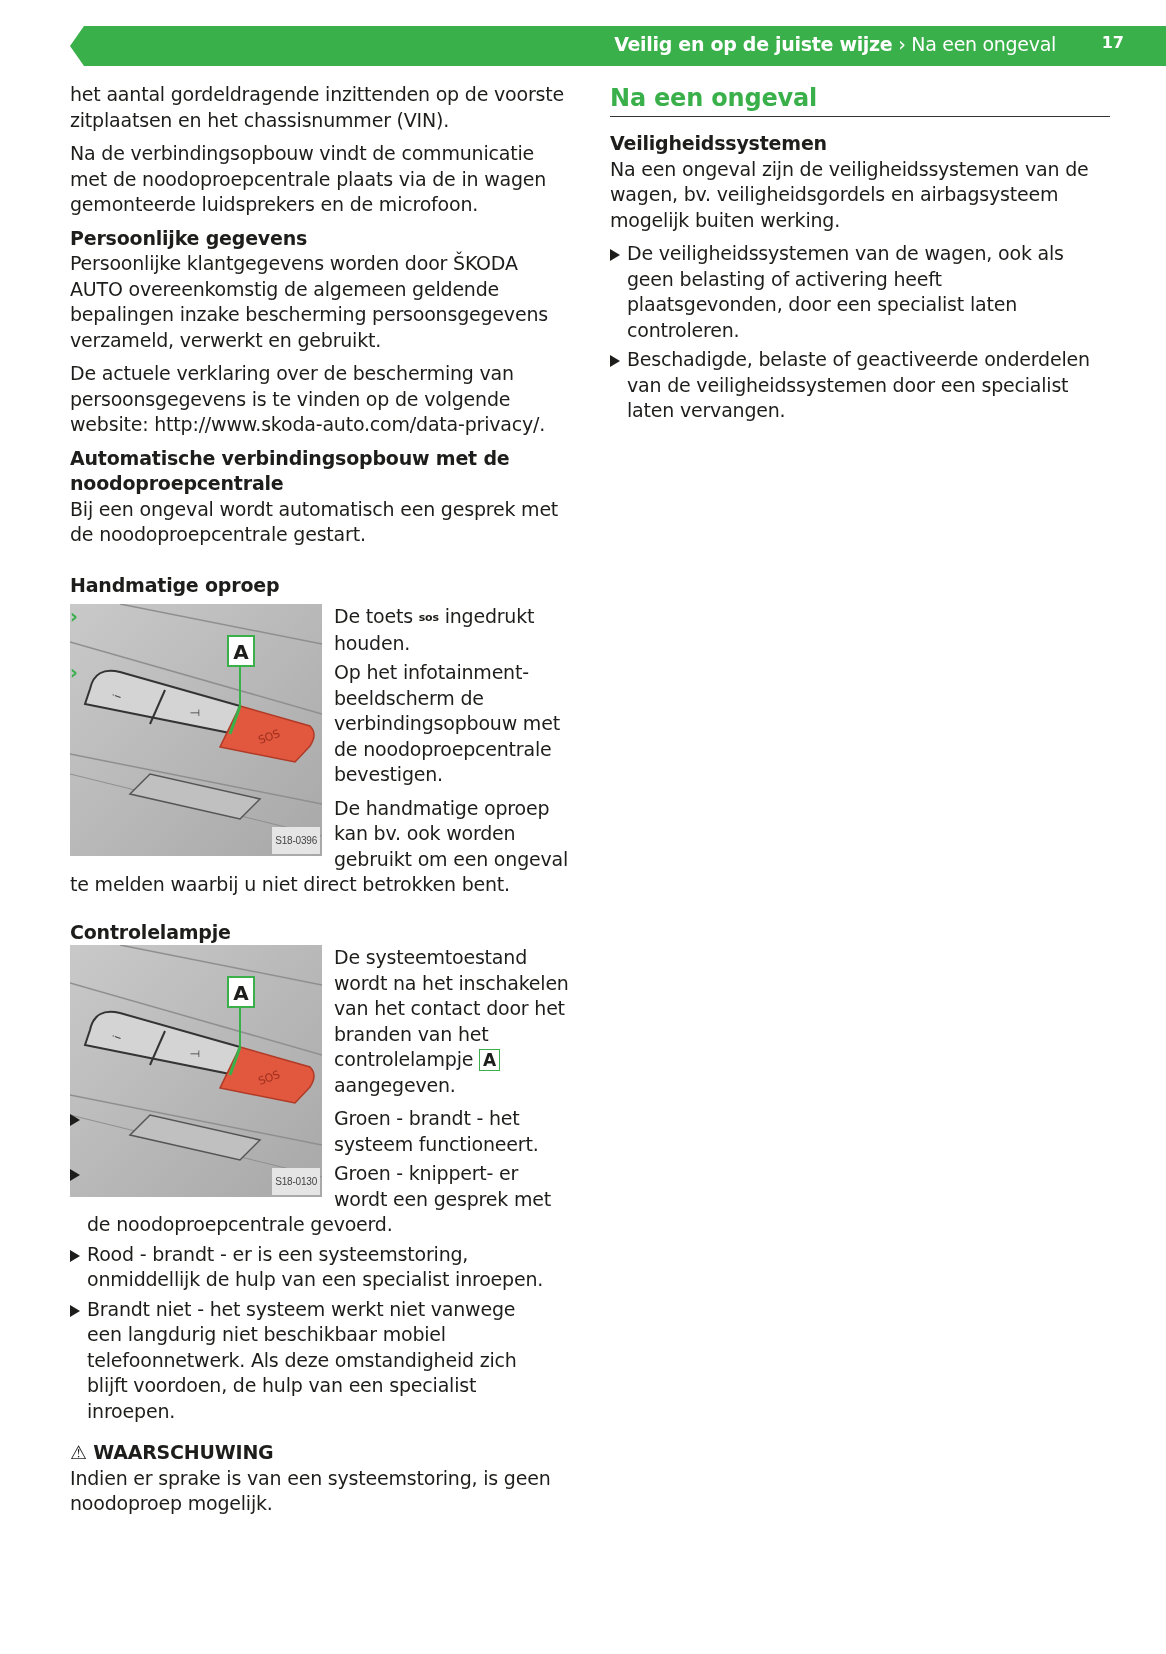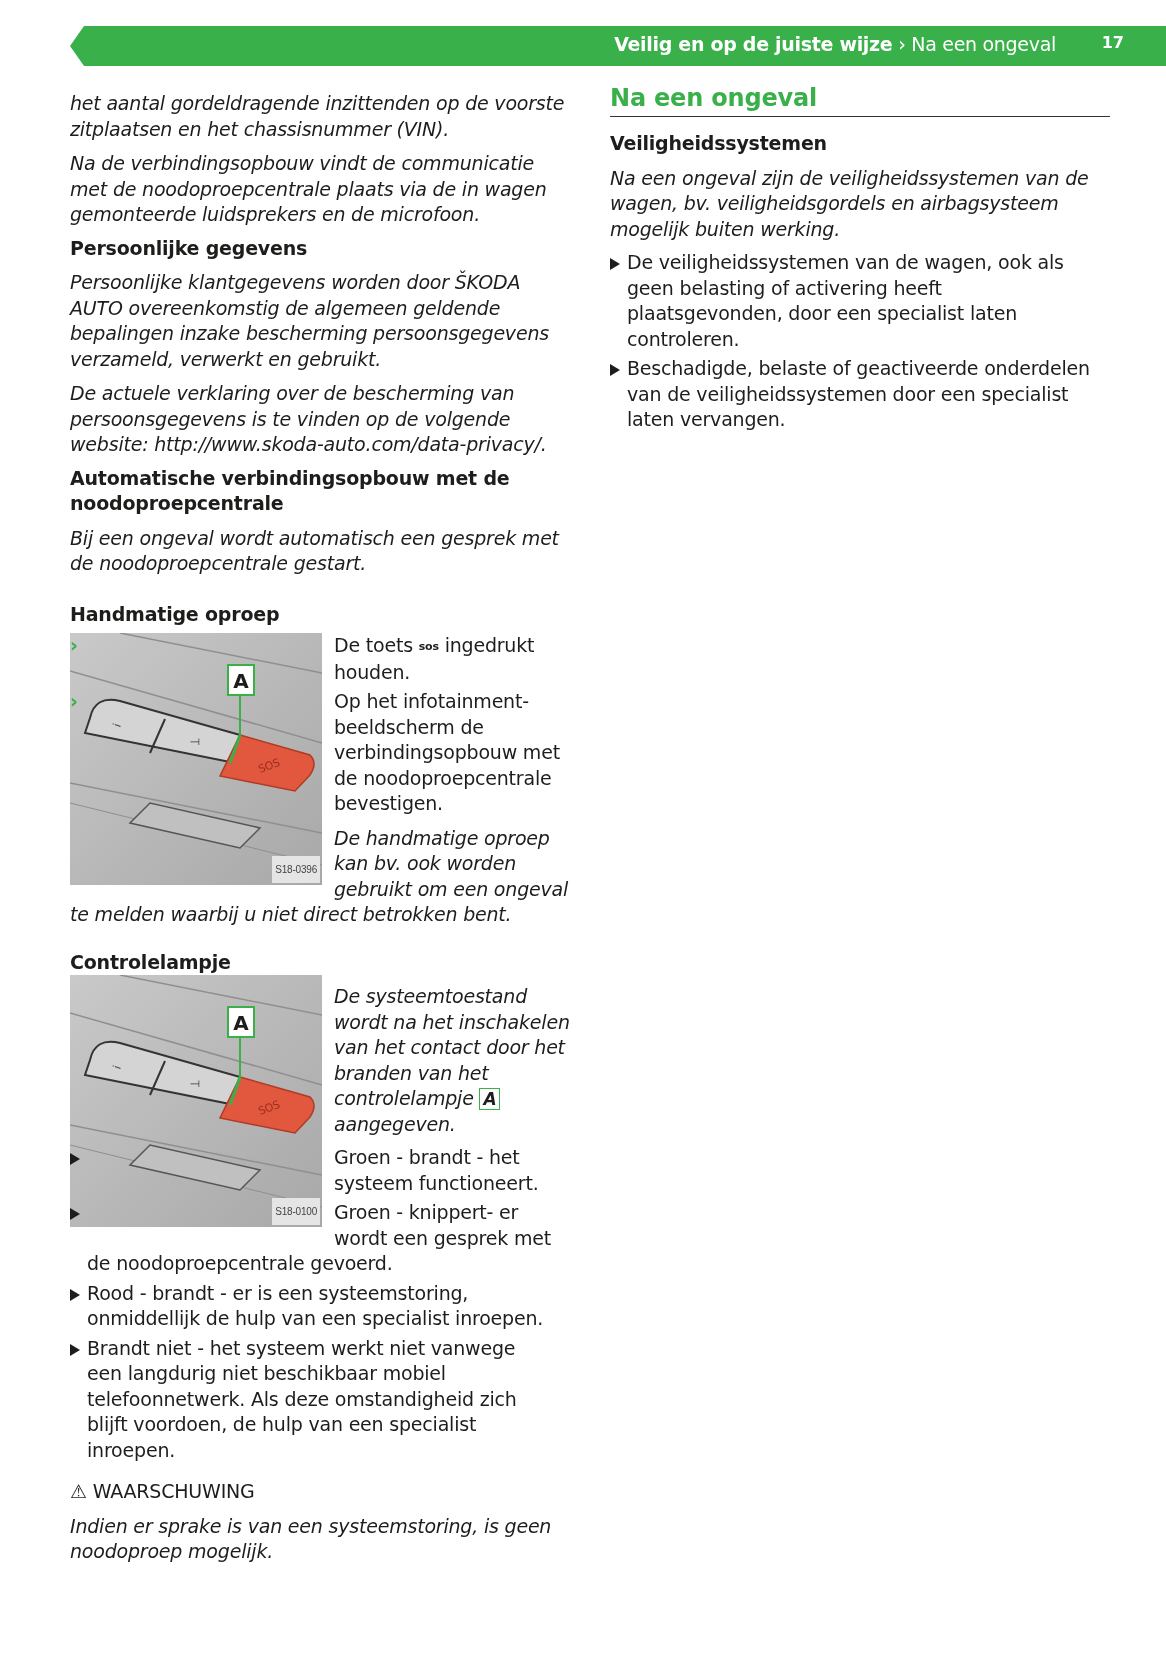--- a/index.html
+++ b/index.html
@@ -7,40 +7,40 @@
          font-family: "DejaVu Sans", sans-serif; color: #1d1d1b; }
   .banner { position: absolute; left: 70px; top: 26px; width: 1096px; height: 24px; }
   .banner svg { position: absolute; left: 0; top: 0; }
   .banner-text { position: absolute; right: 60px; top: 7px; color: #fff; font-size: 19px;
                  white-space: nowrap; letter-spacing: -0.3px; }
   .banner-text b { font-weight: bold; }
   .banner-page { position: absolute; right: 42px; top: 7px; color:#fff; font-weight: bold; font-size: 16px; }
   .col { position: absolute; font-size: 19px; line-height: 25.5px; letter-spacing: -0.2px; }
   .col-left { left: 70px; top: 82px; width: 500px; }
   .col-right { left: 610px; top: 82px; width: 500px; }
-  p { margin: 9px 0 8px 0; font-style: italic; }
+  p { margin: 0 0 8px 0; }
   .h { font-weight: bold; margin: 0; }
   .sec-title { color: #3ab04a; font-weight: bold; font-size: 24px; line-height: 32px;
                border-bottom: 1.5px solid #333; padding-bottom: 2px; margin-bottom: 14px; }
   .tri-list { list-style: none; margin: 0 16px 8px 0; padding: 0; }
   .tri-list li { position: relative; padding-left: 17px; margin-bottom: 4px; }
   .tri-list li .tri { position: absolute; left: 0; top: 8px; width: 0; height: 0;
        border-left: 10px solid #1d1d1b; border-top: 6px solid transparent; border-bottom: 6px solid transparent; }
   .chev-list { list-style: none; margin: 0 0 8px 0; padding: 0; }
   .chev-list li { position: relative; padding-left: 17px; margin-bottom: 4px; }
   .chev-list li .chev { position: absolute; left: 0; top: 0; color: #3ab04a; font-weight: bold; }
   .figure { float: left; width: 252px; height: 252px; margin: 0 12px 4px 0; position: relative; }
   .figure svg { display: block; }
   .fig-code { position: absolute; right: 2px; bottom: 2px; background: #e5e5e5; font-size: 10px;
               padding: 1px 3px; color: #444; font-family: "Liberation Sans", sans-serif; }
   .boxA { display: inline-block; border: 1.5px solid #3ab04a; font-weight: bold; padding: 0 3px;
           line-height: 20px; font-size: 17px; }
   .sos { font-size: 11px; font-weight: bold; vertical-align: 2px; }
   .clear { clear: both; }
-  .warn-title { font-weight: normal; margin-top: 16px; }
+  .warn-title { font-weight: bold; margin-top: 16px; }
 </style>
 </head>
 <body>
 
 <div class="banner">
   <svg width="1096" height="40">
     <polygon points="14,0 1096,0 1096,40 14,40 0,20" fill="#3ab04a"></polygon>
   </svg>
   <div class="banner-text" style="right:110px;">
     <b>Veilig en op de juiste wijze</b>
@@ -126,21 +126,21 @@
       <path d="M170 102 L240 122 Q248 130 240 142 L225 158 L150 143 Z" fill="#e2583e" stroke="#b03a26" stroke-width="1.5"></path>
       <path d="M170 102 L160 130" stroke="#3ab04a" stroke-width="3"></path>
       <text x="50" y="95" font-size="11" fill="#444" transform="rotate(-70 50 95)">i</text>
       <text x="120" y="112" font-size="12" fill="#333">⟞</text>
       <text x="190" y="140" font-size="11" fill="#9d2d1c" transform="rotate(-20 190 140)">SOS</text>
       <path d="M60 190 L80 170 L190 195 L170 215 Z" fill="#c0c0c0" stroke="#555" stroke-width="1.5"></path>
       <line x1="170" y1="62" x2="170" y2="102" stroke="#3ab04a" stroke-width="2"></line>
       <rect x="158" y="32" width="26" height="30" fill="#fff" stroke="#3ab04a" stroke-width="2"></rect>
       <text x="171" y="55" font-size="20" font-weight="bold" text-anchor="middle" fill="#1d1d1b">A</text>
     </svg>
-    <span class="fig-code">S18-0100</span>
+    <span class="fig-code">S18-0130</span>
   </div>
 
   <p>
     <span>De systeemtoestand wordt na het inschakelen van het contact door het branden van het controlelampje</span>
     <span class="boxA">A</span>
     <span>aangegeven.</span>
   </p>
   <ul class="tri-list">
     <li><span class="tri"></span><span>Groen - brandt - het systeem functioneert.</span></li>
     <li><span class="tri"></span><span>Groen - knippert- er wordt een gesprek met de noodoproepcentrale gevoerd.</span></li>

